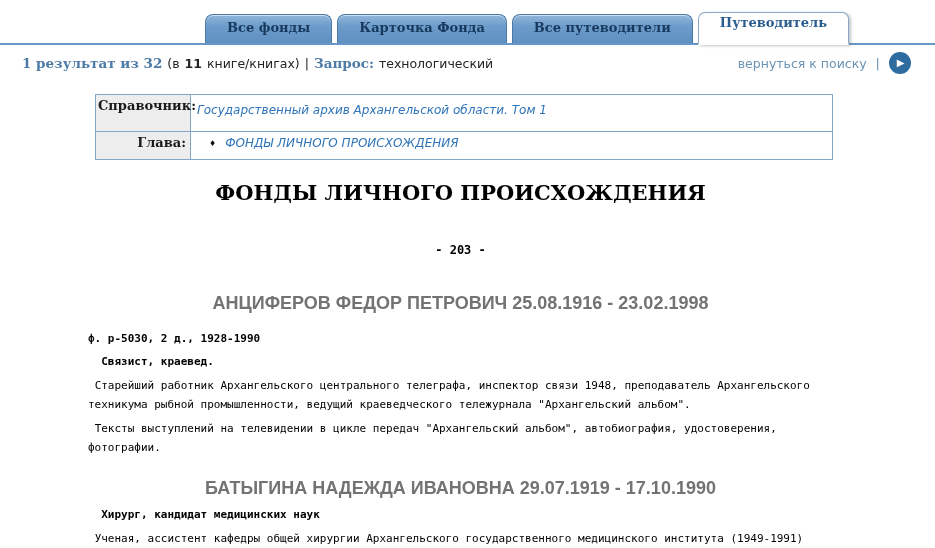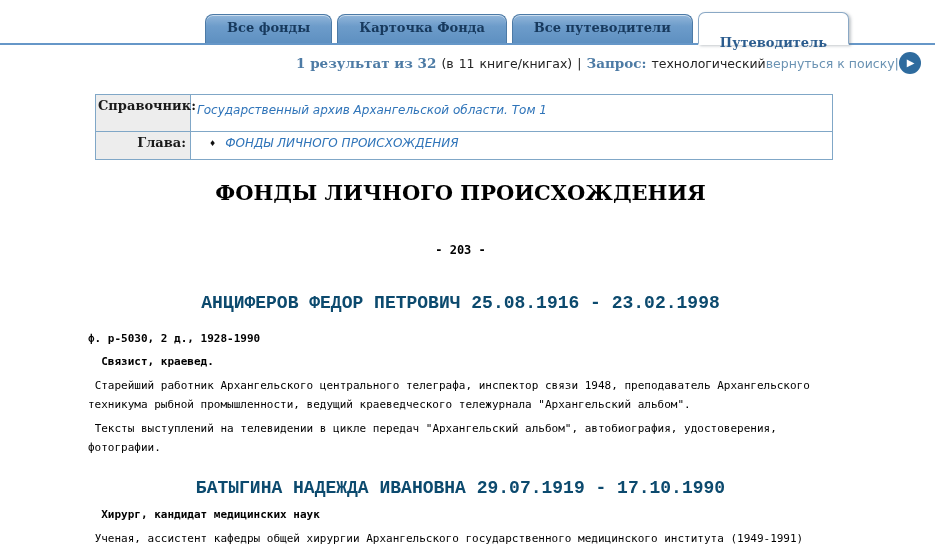--- a/index.html
+++ b/index.html
@@ -16,41 +16,41 @@
     height: 29px; padding: 5px 21px 0;
     font-family: "DejaVu Serif", serif; font-weight: bold; font-size: 13px;
     color: #17395d; cursor: pointer;
     background: linear-gradient(#92b6da, #6d9cca 40%, #5e90c1);
     border: 1px solid #4c7aa6; border-bottom: none;
     border-radius: 8px 8px 0 0;
     box-shadow: inset 0 1px 0 rgba(255,255,255,.55);
     white-space: nowrap;
   }
   .tab.active {
-    height: 33px; padding-top: 22px;
+    height: 33px; padding-top: 2px;
     background: #fff; color: #2b5c8e;
     border: 1px solid #8aa8c5; border-bottom: 2px solid #fff;
     margin-bottom: -2px;
     border-radius: 7px 7px 0 0;
     box-shadow: 2px 1px 3px rgba(120,130,140,.45);
   }
 
   
   .results-bar {
-    display: flex; justify-content: flex-end; align-items: center;
-    padding: 7px 14px 4px 22px;
+    display: flex; justify-content: space-between; align-items: center;
+    padding: 7px 24px 4px 22px;
   }
   .results-left { display: flex; align-items: baseline; gap: 5px; white-space: nowrap; }
   .res-strong {
     font-family: "DejaVu Serif", serif; font-weight: bold;
     font-size: 13.5px; color: #4d7ba5;
   }
   .res-plain { font-size: 12.5px; color: #242424; }
-  .res-bold  { font-size: 12.5px; color: #242424; font-weight: normal; }
-  .results-right { display: flex; align-items: center; }
+  .res-bold  { font-size: 12.5px; color: #242424; font-weight: bold; }
+  .results-right { display: flex; align-items: center; gap: 9px; }
   .back-link { font-size: 12.5px; color: #6b93b3; text-decoration: none; cursor: pointer; }
   .res-sep { color: #6b93b3; font-size: 13px; }
   .next-btn {
     width: 22px; height: 22px; border-radius: 50%;
     background: #2e6b9e; color: #fff; cursor: pointer;
     display: flex; align-items: center; justify-content: center;
     border: none;
   }
   .next-btn .arrow { font-size: 10px; line-height: 1; margin-left: 1px; }
 
@@ -85,22 +85,22 @@
   }
   .doc-title {
     font-family: "DejaVu Serif", serif; font-weight: bold; font-size: 21px;
     text-align: center; margin-top: 20px; line-height: 26px; color: #000;
   }
   .page-marker {
     text-align: center; font-weight: bold; font-size: 12px;
     margin-top: 36px; line-height: 16px;
   }
   .entry-heading {
-    font-family: Liberation Mono, monospace; font-weight: bold; font-size: 18px;
-    text-align: center; line-height: 26px; color: #0c4a6e;
+    font-family: Liberation Sans, sans-serif; font-weight: bold; font-size: 18px;
+    text-align: center; line-height: 26px; color: #737373;
   }
   .entry-heading.first { margin-top: 32px; }
   .entry-heading.second { margin-top: 18px; }
   .fond-line { font-weight: bold; white-space: pre-wrap; }
   .fond-line.first { margin-top: 13px; }
   .fond-line.second { margin-top: 8px; }
   .profession { font-weight: bold; margin-top: 4px; white-space: pre-wrap; }
   .doc p { margin-top: 5px; white-space: pre-wrap; }
 </style>
 </head>

